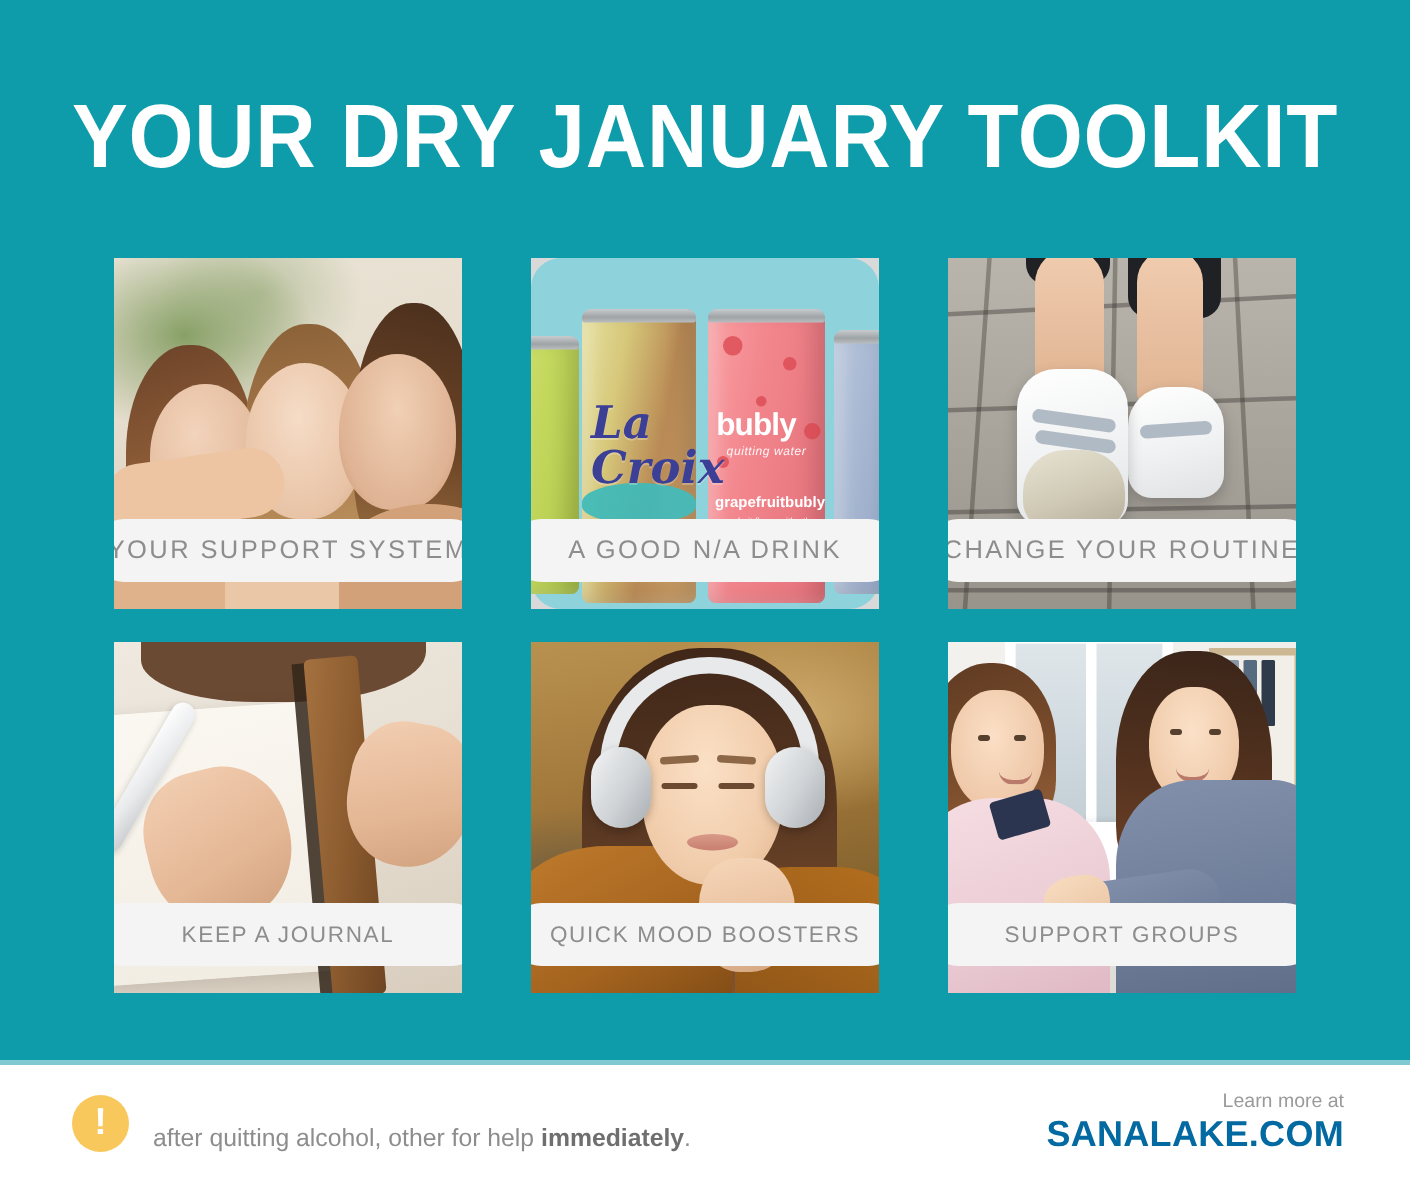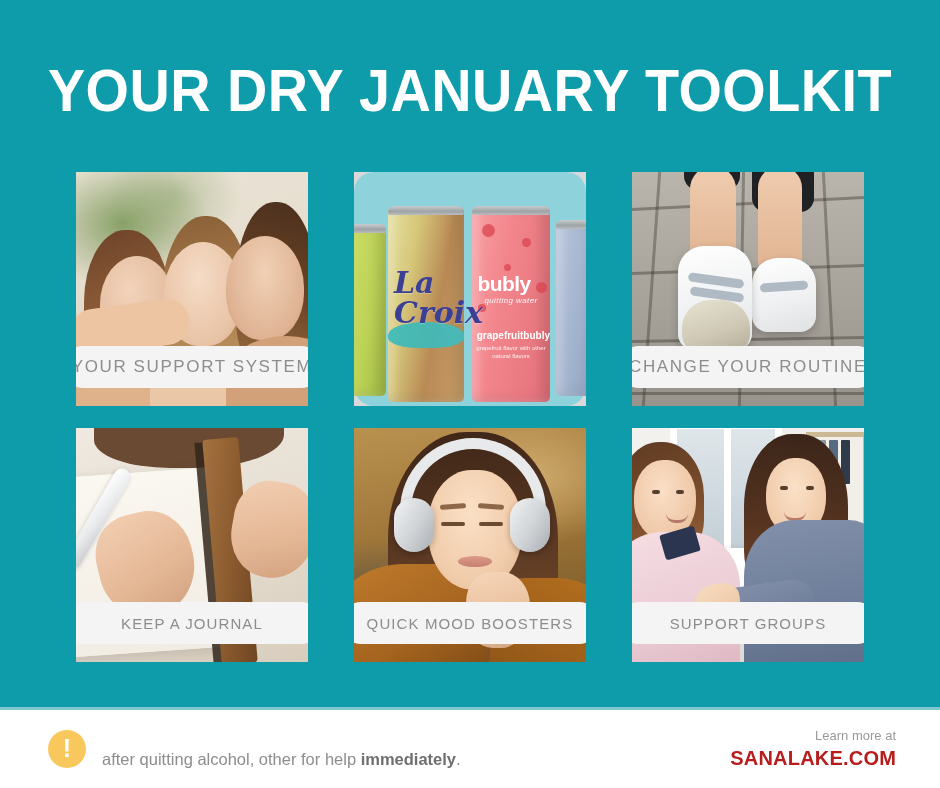--- a/index.html
+++ b/index.html
@@ -485,22 +485,22 @@
     text-align: right;
     line-height: 1.1;
   }
   .brand-small {
     color: #9a9a9a;
     font-size: 13px;
     font-family: "Liberation Sans Narrow", "Liberation Sans", sans-serif;
     margin-bottom: 3px;
   }
   .brand-domain {
-    color: #b91c1c;
-    font-size: 20px;
+    color: #0369a1;
+    font-size: 24px;
     font-weight: bold;
     letter-spacing: 0.2px;
     font-family: "Liberation Sans Narrow", "Liberation Sans", sans-serif;
   }
 </style>
 </head>
 <body>
 
 <div id="infographic">
 
@@ -552,20 +552,21 @@
             <div class="dot" style="left:182px; top:110px; width:11px; height:11px;"></div>
             <div class="dot" style="left:124px; top:132px; width:8px; height:8px;"></div>
             <div class="lacroix-wave"></div>
             <div class="lacroix-script">La Croix</div>
             <div class="bubly-word">bubly</div>
             <div class="bubly-sub">quitting water</div>
             <div class="bubly-flavor">grapefruitbubly</div>
             <div class="bubly-flavor2">grapefruit flavor with other natural flavors</div>
           </div>
         </div>
+        <div class="card-label">A GOOD N/A DRINK</div>
       </div>
 
       <div class="card">
         <div class="photo">
           <div class="ph ph-walk">
             <div class="plank" style="top:30px;  transform: rotate(-3deg);"></div>
             <div class="plank" style="top:96px;  transform: rotate(-2deg);"></div>
             <div class="plank" style="top:166px; transform: rotate(-1deg);"></div>
             <div class="plank" style="top:220px;"></div>
             <div class="board" style="left:18px;  transform: rotate(4deg);"></div>

